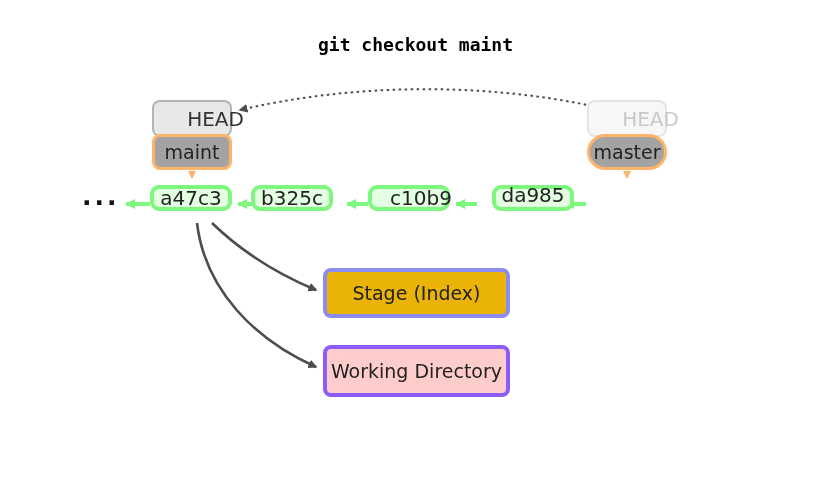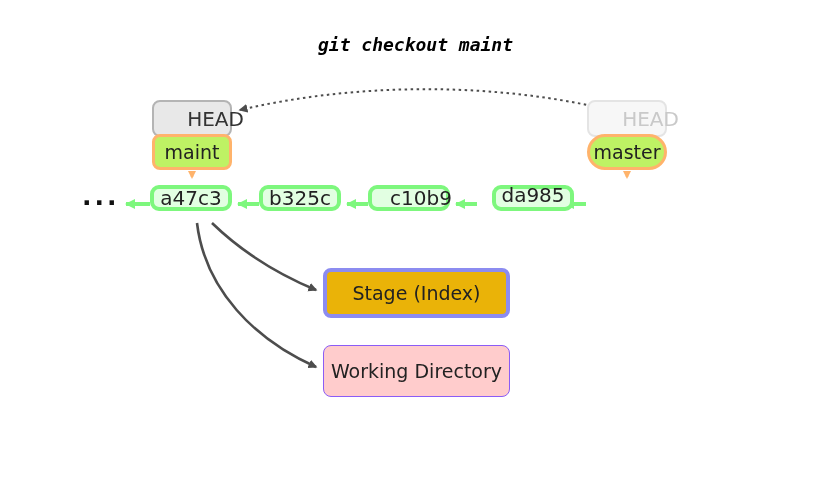--- a/index.html
+++ b/index.html
@@ -7,34 +7,34 @@
     position:relative;width:831px;height:485px;background:#ffffff;overflow:hidden;
     font-family:"DejaVu Sans", sans-serif;color:#222;
   }
   #arrow-layer{position:absolute;left:0;top:0;width:831px;height:485px;}
   .box{
     position:absolute;box-sizing:border-box;display:flex;align-items:center;justify-content:center;
     border-radius:8px;white-space:nowrap;
   }
   .title{
     position:absolute;left:0;top:34px;width:831px;text-align:center;
-    font-family:"DejaVu Sans Mono", monospace;font-weight:bold;font-size:18px;color:#000;font-style:italic;
+    font-family:"DejaVu Sans Mono", monospace;font-weight:bold;font-size:18px;color:#000;
   }
   
   .head-box{left:152px;top:100px;width:80px;height:37px;background:#e8e8e8;border:2.5px solid #b4b4b4;font-size:20px;color:#333;z-index:2;padding-left:47px;}
   .head-box.faded{left:587px;background:#f7f7f7;border-color:#e4e4e4;color:#c9c9c9;}
-  .branch-box{left:152px;top:134px;width:80px;height:36px;background:#bef264;border:3px solid #ffb36b;font-size:19px;color:#222;z-index:3;}
+  .branch-box{left:152px;top:134px;width:80px;height:36px;background:#a3a3a3;border:3px solid #ffb36b;font-size:19px;color:#222;z-index:3;}
   .branch-box.right{left:587px;border-radius:18px;}
   
   .commit{top:185px;width:82px;height:26px;background:#e2ffe2;border:4px solid #7df77d;border-radius:9px;font-size:20px;color:#222;z-index:2;}
-  .commit.c0{left:150px;} .commit.c1{left:259px;} .commit.c2{left:368px;padding-left:24px;} .commit.c3{left:492px;align-items:flex-end;} .commit.c4{left:586px;}
+  .commit.c0{left:150px;} .commit.c1{left:251px;} .commit.c2{left:368px;padding-left:24px;} .commit.c3{left:492px;align-items:flex-end;} .commit.c4{left:586px;}
   .ellipsis{position:absolute;left:82px;top:188px;width:40px;font-size:25px;font-weight:bold;letter-spacing:3px;color:#111;}
   
   .stage-box{left:323px;top:268px;width:187px;height:50px;background:#eab308;border:4px solid #8c8cf0;font-size:19px;}
-  .working-box{left:323px;top:345px;width:187px;height:52px;background:#ffcccc;border:1px solid #8b5cf6;font-size:19px;}
+  .working-box{left:323px;top:345px;width:187px;height:52px;background:#ffcccc;border:4px solid #8b5cf6;font-size:19px;}
 </style>
 </head>
 <body>
 
 <div id="canvas">
 
   <svg id="arrow-layer" width="831" height="485" viewBox="0 0 831 485">
     <defs>
       <marker id="ah-green" markerUnits="userSpaceOnUse" markerWidth="14" markerHeight="14" refX="9" refY="5" orient="auto">
         <path d="M0,0 L10,5 L0,10 z" fill="#7df77d"></path>

